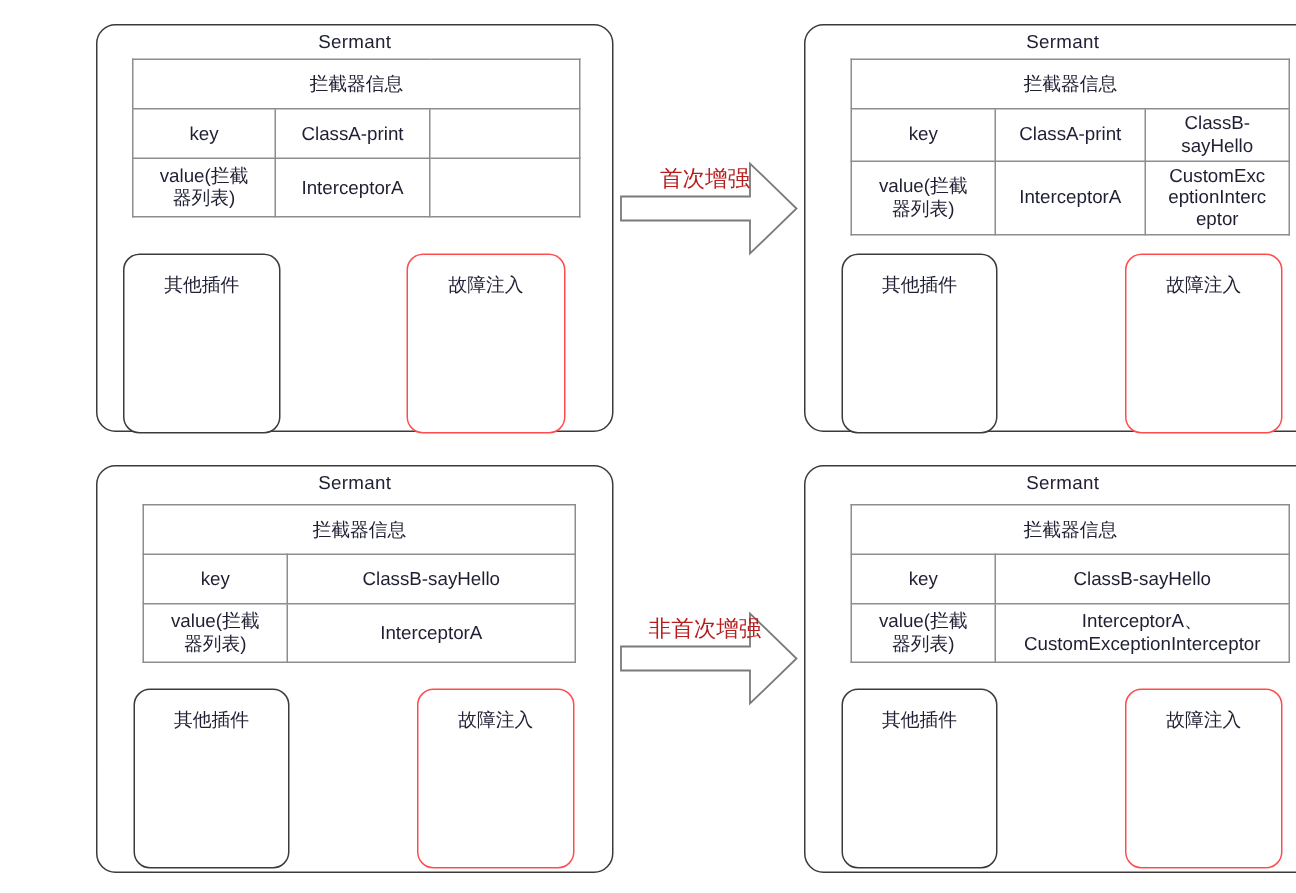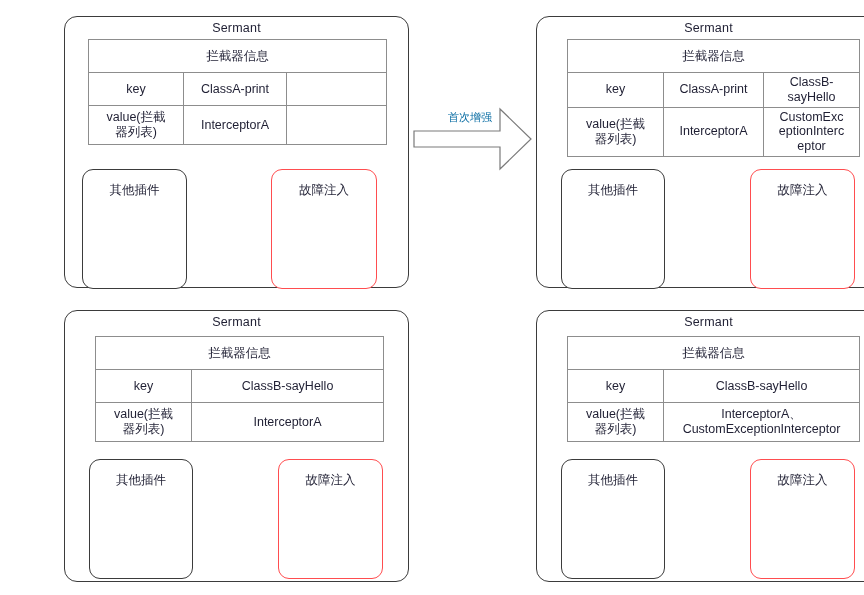--- a/index.html
+++ b/index.html
@@ -94,22 +94,22 @@
     font-size: 12.5px;
     color: #1f1f33;
   }
 
   
   .arrow-wrap {
     position: absolute;
   }
   .arrow-label {
     position: absolute;
-    font-size: 11px;
-    color: #0369a1;
+    font-size: 15px;
+    color: #b91c1c;
     white-space: nowrap;
     text-align: center;
   }
 </style>
 </head>
 <body>
 
 <div class="canvas">
 
   <div class="panel" style="left:20px; top:16px; width:345px; height:272px;">
@@ -214,20 +214,26 @@
 
     <div class="pbox" style="left:24px; top:148px; width:104px; height:120px;">
       <div class="pbox-label">其他插件</div>
     </div>
 
     <div class="pbox red" style="left:213px; top:148px; width:105px; height:120px;">
       <div class="pbox-label">故障注入</div>
     </div>
   </div>
 
+  <div class="arrow-wrap" style="left:368px; top:400px; width:122px; height:78px;">
+    <svg width="122" height="78" viewBox="0 0 122 78">
+      <path d="M 2 31 L 88 31 L 88 9 L 119 39 L 88 69 L 88 47 L 2 47 Z" fill="#ffffff" stroke="#7a7a7a" stroke-width="1.2" stroke-linejoin="miter"></path>
+    </svg>
+    <div class="arrow-label" style="left:12px; top:10px; width:92px;">非首次增强</div>
+  </div>
 
   <div class="panel" style="left:492px; top:310px; width:345px; height:272px;">
     <div class="panel-title">Sermant</div>
 
     <table class="itable" style="left:30px; top:25px; width:292px;">
       <colgroup>
           <col style="width:96px">
           <col style="width:196px">
         </colgroup>
       <tbody>

